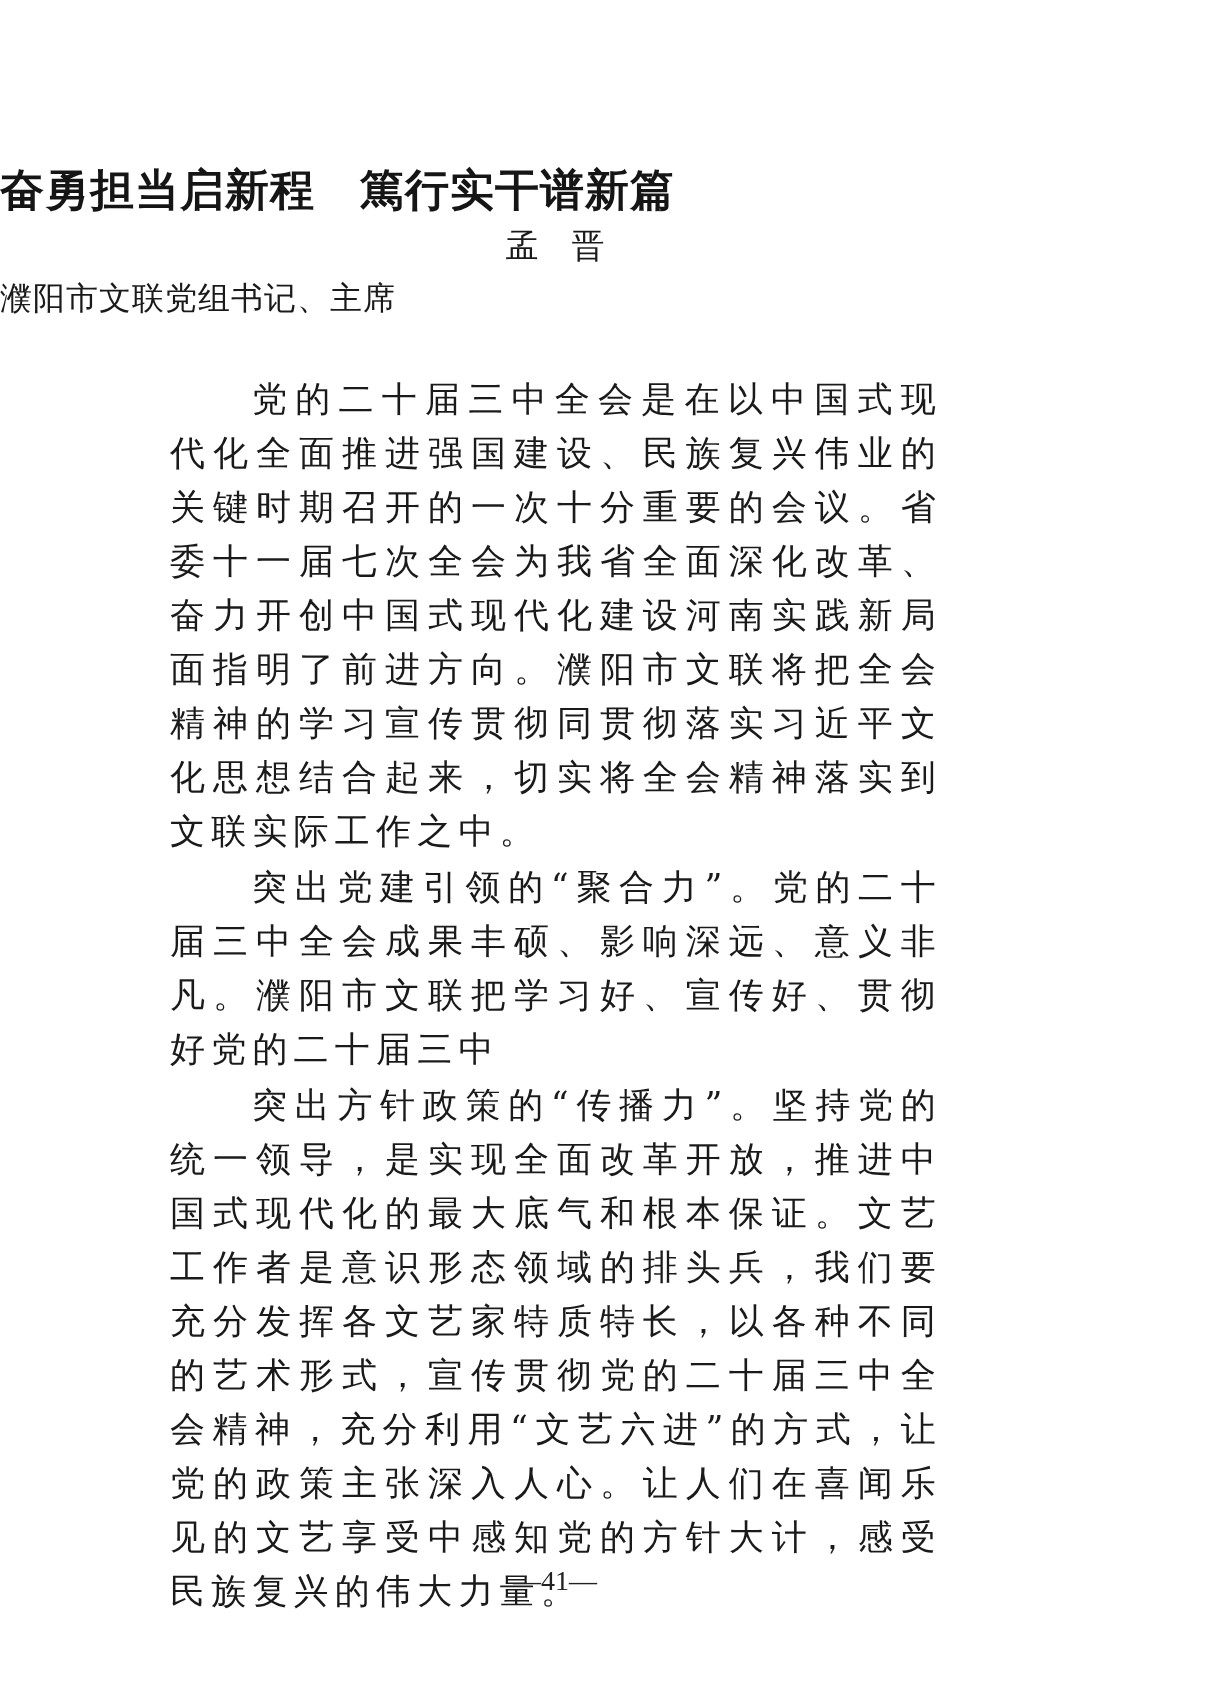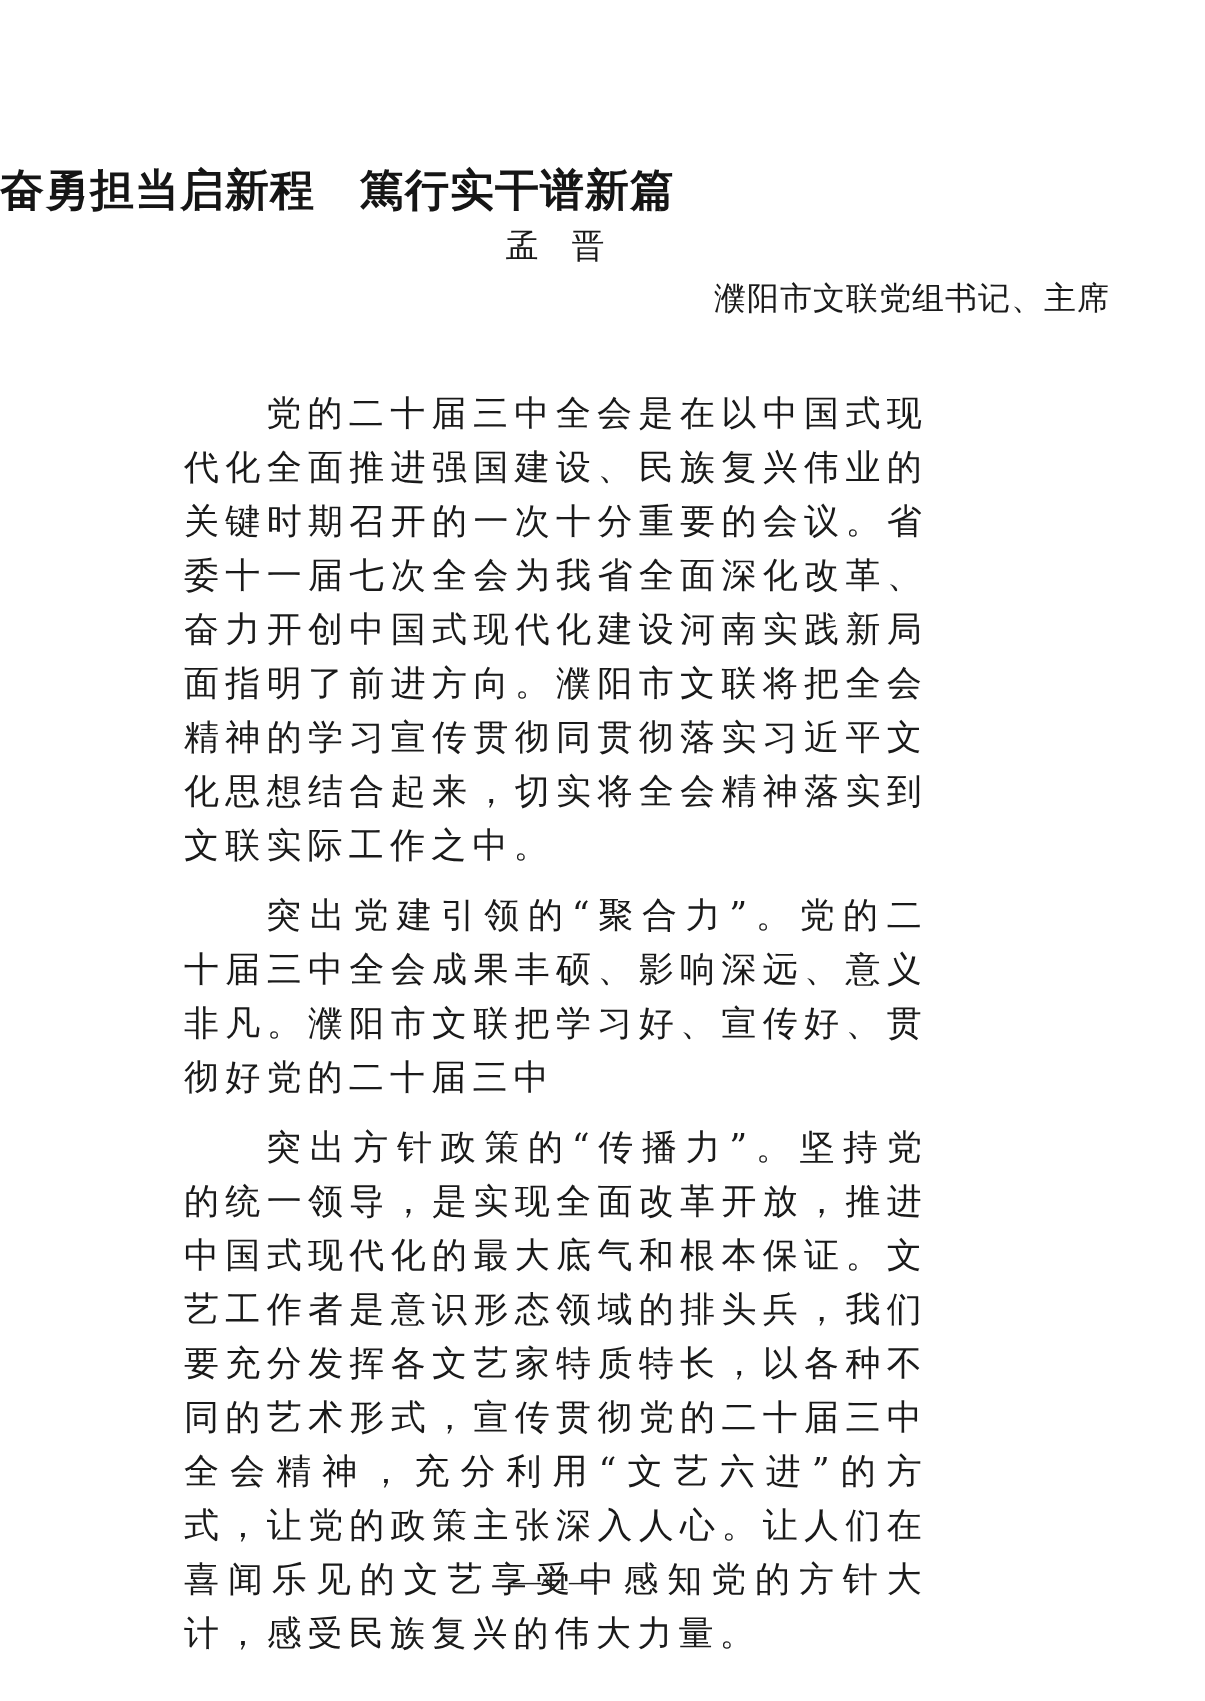--- a/index.html
+++ b/index.html
@@ -43,39 +43,39 @@
       font-size: 33px;
       line-height: 44px;
       color: #1a1a1a;
       white-space: pre;
     }
     .affiliation {
       position: absolute;
       left: 0;
       width: 1110px;
       top: 276px;
-      text-align: right;
+      text-align: left;
       font-size: 32px;
       line-height: 44px;
       color: #1a1a1a;
       letter-spacing: 1px;
     }
     .body {
       position: absolute;
       left: 168px;
       top: 370px;
       width: 776px;
       font-size: 35px;
       line-height: 54px;
       letter-spacing: 6.2px;
       color: #1a1a1a;
       text-align: justify;
     }
     .para {
-      margin: 16px;
+      margin: 2px;
       text-indent: 82px;
       text-align: justify;
       text-align-last: left;
     }
     .page-number {
       position: absolute;
       left: 0;
       width: 1110px;
       top: 1566px;
       text-align: center;

